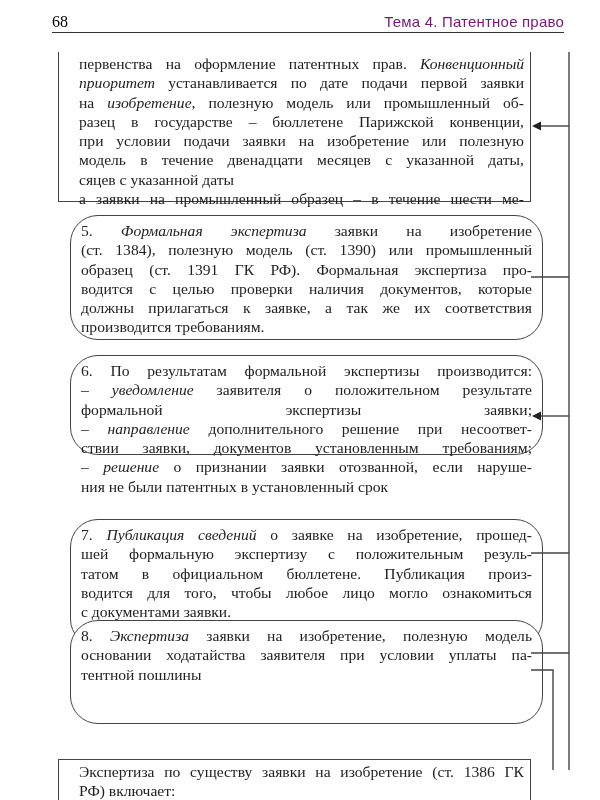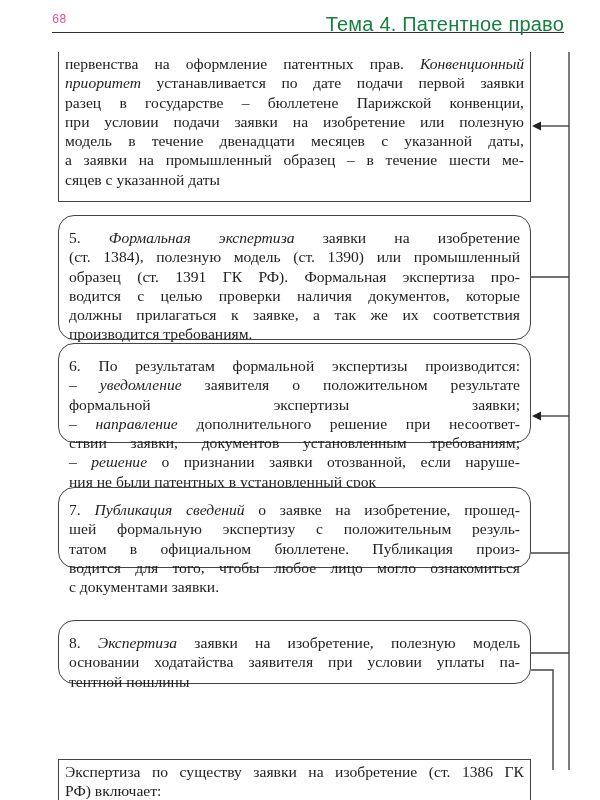--- a/index.html
+++ b/index.html
@@ -1,48 +1,49 @@
 <!DOCTYPE html>
 <html><head>
 <meta charset="utf-8">
 <style>
   html, body { margin: 0; padding: 0; background: #ffffff; }
   body { width: 600px; height: 800px; position: relative; overflow: hidden; font-family: "Liberation Serif", "DejaVu Serif", serif; color: #222; }
   .header { position: absolute; left: 52px; top: 12px; width: 512px; height: 20px; border-bottom: 1.5px solid #333; }
-  .page-num { position: absolute; left: 0; top: 1px; font-family: Liberation Mono, monospace; font-size: 12px; color: #ec4899; }
-  .running-title { position: absolute; right: 0; top: 1px; font-family: "Liberation Sans", "DejaVu Sans", sans-serif; font-size: 20px; color: #15803d; letter-spacing: 0.2px; }
-  .box { position: absolute; left: 58px; width: 473px; border: 1.4px solid #444; box-sizing: border-box; font-size: 15.6px; line-height: 19.3px; text-align: justify; padding: 2px 6px 4px 6px; background: #fff; }
-  .box.rounded { border-radius: 16px; padding: 12px 10px 6px 10px; }
+  .page-num { position: absolute; left: 0; top: 1px; font-family: Liberation Serif, serif; font-size: 16px; color: #000000; }
+  .running-title { position: absolute; right: 0; top: 1px; font-family: "Liberation Sans", "DejaVu Sans", sans-serif; font-size: 15px; color: #701a75; letter-spacing: 0.2px; }
+  .box { position: absolute; left: 58px; width: 473px; border: 1.4px solid #444; box-sizing: border-box; font-size: 15.6px; line-height: 19.3px; text-align: justify; padding: 2px 6px 4px 20px; background: #fff; }
+  .box.rounded { border-radius: 28px; padding: 5px 10px 6px 10px; margin-left: 12px; }
   .box i { font-style: italic; }
   .line { display: block; white-space: nowrap; text-align: justify; text-align-last: justify; }
   .line.last { text-align-last: left; }
   .b1 { top: 52px; height: 150px; border-top: none; }
   .b5 { top: 215px; height: 125px; }
-  .b6 { top: 343px; height: 100px; }
-  .b7 { top: 487px; height: 81px; }
-  .b8 { top: 620px; height: 64px; }
+  .b6 { top: 355px; height: 100px; }
+  .b7 { top: 519px; height: 128px; }
+  .b8 { top: 620px; height: 104px; }
   .b9 { top: 759px; height: 52px; border-bottom: none; }
   svg.conn { position: absolute; left: 0; top: 0; width: 600px; height: 800px; pointer-events: none; }
 </style>
 </head>
 <body>
 
 <div class="header">
   <span class="page-num">68</span>
   <span class="running-title">Тема 4. Патентное право</span>
 </div>
 
 <div class="box b1">
     <span class="line"><span>первенства на оформление патентных прав. </span><i>Конвенционный</i></span>
     <span class="line"><i>приоритет</i><span> устанавливается по дате подачи первой заявки</span></span>
+    <span class="line"><span>на </span><i>изобретение</i><span>, полезную модель или промышленный об-</span></span>
     <span class="line"><span>разец в государстве – бюллетене Парижской конвенции,</span></span>
     <span class="line"><span>при условии подачи заявки на изобретение или полезную</span></span>
     <span class="line"><span>модель в течение двенадцати месяцев с указанной даты,</span></span>
+    <span class="line last"><span>сяцев с указанной даты</span></span>
     <span class="line"><span>а заявки на промышленный образец – в течение шести ме-</span></span>
-    <span class="line last"><span>сяцев с указанной даты</span></span>
   </div>
 <div class="box rounded b5">
     <span class="line"><span>5. </span><i>Формальная экспертиза</i><span> заявки на изобретение</span></span>
     <span class="line"><span>(ст. 1384), полезную модель (ст. 1390) или промышленный</span></span>
     <span class="line"><span>образец (ст. 1391 ГК РФ). Формальная экспертиза про-</span></span>
     <span class="line"><span>водится с целью проверки наличия документов, которые</span></span>
     <span class="line"><span>должны прилагаться к заявке, а так же их соответствия</span></span>
     <span class="line last"><span>производится требованиям.</span></span>
   </div>
 <div class="box rounded b6">

